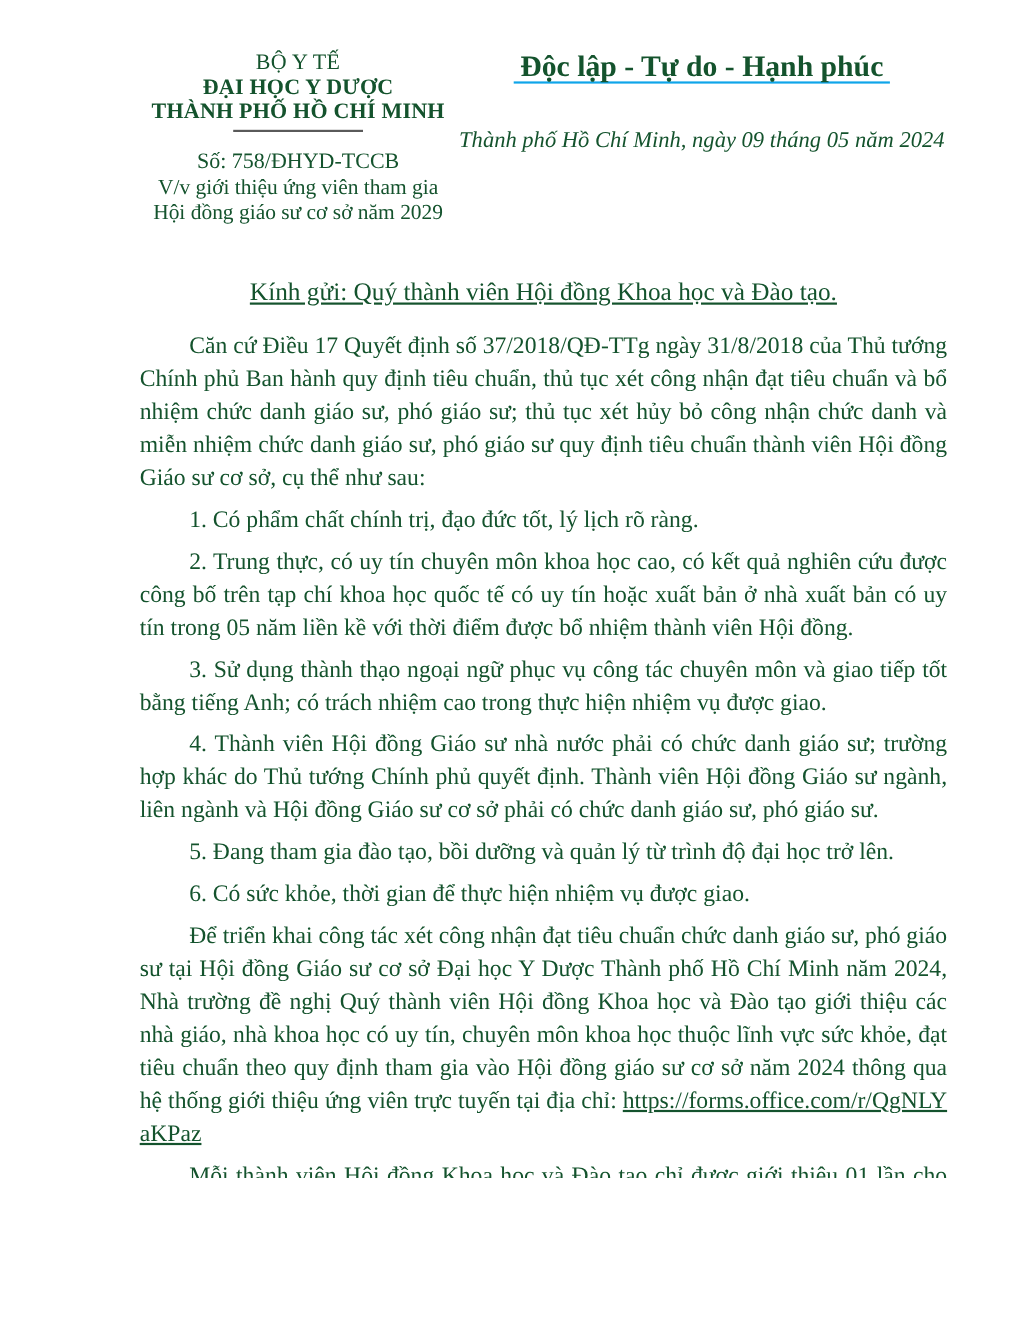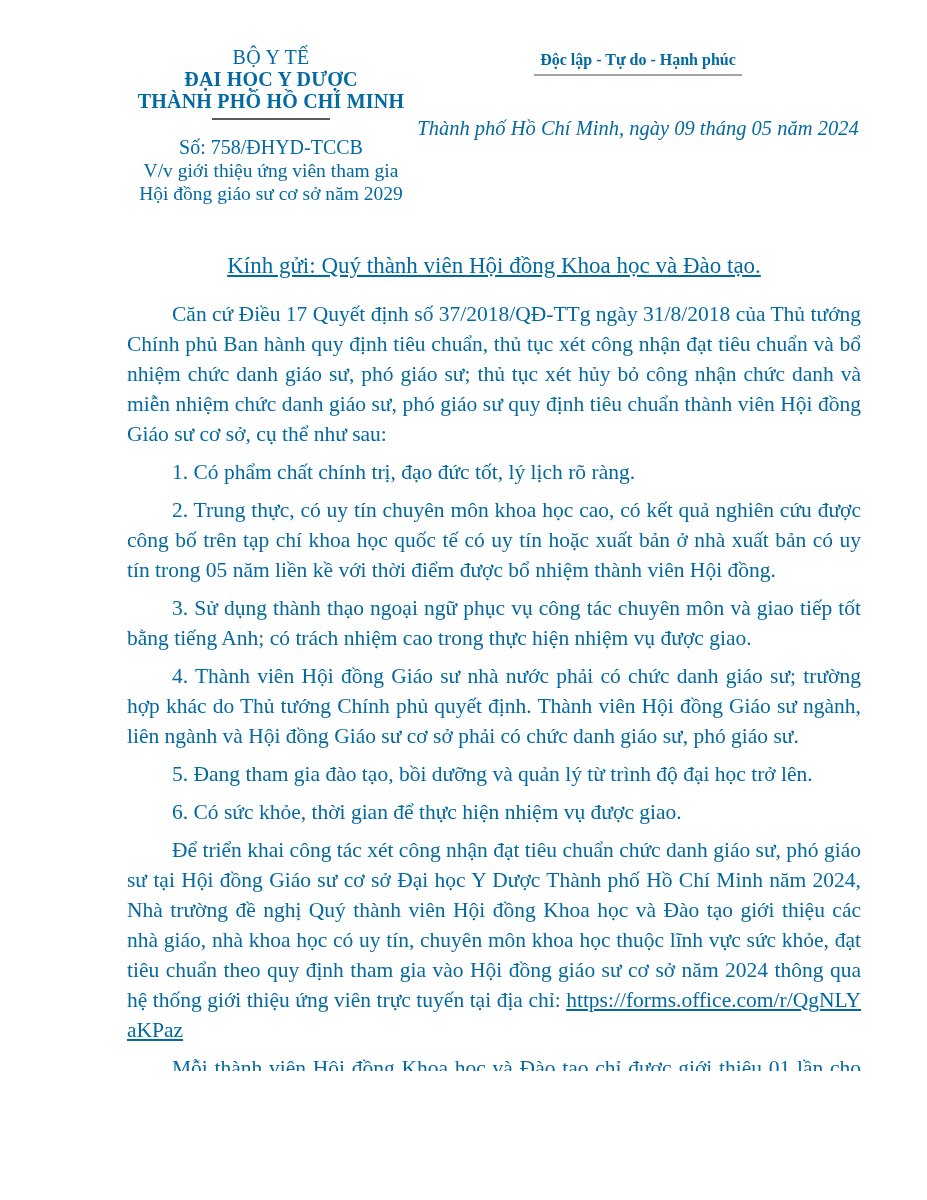--- a/index.html
+++ b/index.html
@@ -7,21 +7,21 @@
     padding: 0;
     background: #ffffff;
   }
   .page {
     width: 927px;
     height: 1071px;
     box-sizing: border-box;
     padding: 46px 66px 30px 127px;
     background: #ffffff;
     font-family: "Liberation Serif", "DejaVu Serif", serif;
-    color: #0369a1;
+    color: #14532d;
     overflow: hidden;
   }
   .header { display: flex; }
   .header-left {
     width: 288px;
     flex-shrink: 0;
     text-align: center;
   }
   .header-right {
     flex: 1;
@@ -55,24 +55,24 @@
     line-height: 23px;
   }
   .national-title {
     font-size: 20.5px;
     font-weight: bold;
     line-height: 24px;
     letter-spacing: 0.2px;
   }
   .motto {
     display: inline-block;
-    font-size: 16px;
+    font-size: 27px;
     font-weight: bold;
     line-height: 24px;
-    border-bottom: 2px solid #a3a3a3;
+    border-bottom: 2px solid #0ea5e9;
     padding: 0 6px 2px;
     margin-top: 2px;
   }
   .place-date {
     margin-top: 40px;
     font-style: italic;
     font-size: 20.5px;
     line-height: 24px;
   }
   .salutation {

